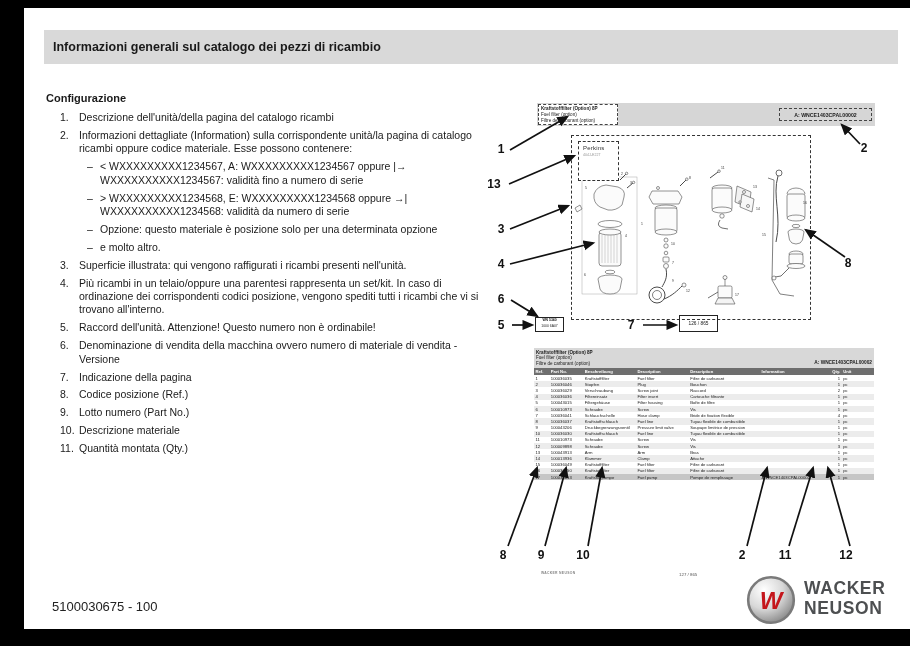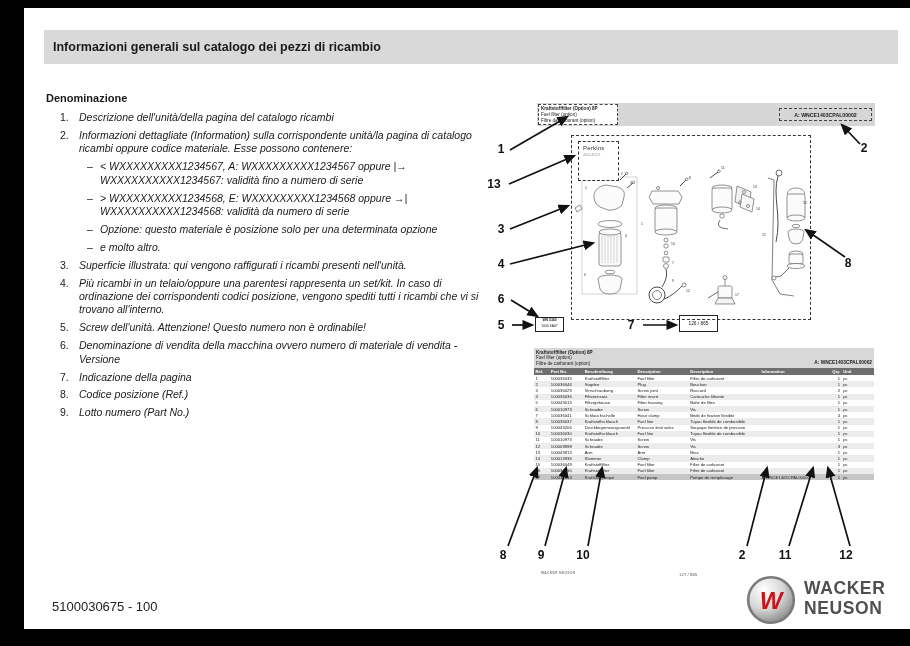--- a/index.html
+++ b/index.html
@@ -7,24 +7,24 @@
   .page{position:absolute;left:24px;top:8px;width:893px;height:621px;background:#fff;}
 
   .title-bar{position:absolute;left:20px;top:22px;width:854px;height:34px;background:#d9d9d9;display:flex;align-items:center;padding-left:9px;box-sizing:border-box;}
   .title-bar span{font-size:12.5px;font-weight:bold;}
 
   .config-heading{position:absolute;left:22px;top:84px;font-size:11px;font-weight:bold;}
 
   .list{position:absolute;left:36px;top:103px;width:438px;font-size:10.5px;line-height:13.4px;}
   .li{display:flex;margin-bottom:4.5px;}
   .li .num{width:19px;flex:none;}
-  .li .txt{flex:1;font-style:italic;}
+  .li .txt{flex:1;}
   .li-sub{display:flex;margin:0 0 4.5px 27px;}
   .li-sub .dash{width:13px;flex:none;}
-  .li-sub .txt{flex:1;font-style:italic;}
+  .li-sub .txt{flex:1;}
 
   
   .fig-top{position:absolute;left:472px;top:87px;width:404px;height:258px;}
   .ft-band{position:absolute;left:41px;top:8px;width:338px;height:23px;background:#d6d6d6;}
   .ft-titlebox{position:absolute;left:42px;top:9px;width:80px;height:21px;background:#fff;border:1px dashed #444;box-sizing:border-box;padding:1px 2px;font-size:4.6px;line-height:5.9px;}
   .ft-titlebox .b{font-weight:bold;}
   .ft-codebox{position:absolute;left:283px;top:13px;width:93px;height:13px;border:1px dashed #444;box-sizing:border-box;font-size:5.2px;font-weight:bold;display:flex;align-items:center;justify-content:center;background:#d6d6d6;}
   .ft-rect{position:absolute;left:75px;top:40px;width:240px;height:185px;border:1.5px dashed #333;box-sizing:border-box;}
   .perkins{position:absolute;left:82px;top:46px;width:41px;height:40px;border:1px dashed #333;box-sizing:border-box;background:#fff;padding:3px 0 0 4px;}
   .perkins .p1{font-size:6px;color:#333;letter-spacing:0.2px;}
@@ -60,21 +60,21 @@
 </style>
 </head>
 <body>
 
 <div class="page">
 
   <div class="title-bar">
     <span>Informazioni generali sul catalogo dei pezzi di ricambio</span>
   </div>
 
-  <div class="config-heading">Denominazione</div>
+  <div class="config-heading">Configurazione</div>
 
   <div class="list">
     <div class="li">
         <span class="num">1.</span>
         <span class="txt">Descrizione dell'unità/della pagina del catalogo ricambi</span>
       </div>
     <div class="li">
         <span class="num">2.</span>
         <span class="txt">Informazioni dettagliate (Information) sulla corrispondente unità/la pagina di catalogo ricambi oppure codice materiale. Esse possono contenere:</span>
       </div>
@@ -97,37 +97,45 @@
     <div class="li">
         <span class="num">3.</span>
         <span class="txt">Superficie illustrata: qui vengono raffigurati i ricambi presenti nell'unità.</span>
       </div>
     <div class="li">
         <span class="num">4.</span>
         <span class="txt">Più ricambi in un telaio/oppure una parentesi rappresenta un set/kit. In caso di ordinazione dei corrispondenti codici posizione, vengono spediti tutti i ricambi che vi si trovano all'interno.</span>
       </div>
     <div class="li">
         <span class="num">5.</span>
-        <span class="txt">Screw dell'unità. Attenzione! Questo numero non è ordinabile!</span>
+        <span class="txt">Raccord dell'unità. Attenzione! Questo numero non è ordinabile!</span>
       </div>
     <div class="li">
         <span class="num">6.</span>
         <span class="txt">Denominazione di vendita della macchina ovvero numero di materiale di vendita - Versione</span>
       </div>
     <div class="li">
         <span class="num">7.</span>
         <span class="txt">Indicazione della pagina</span>
       </div>
     <div class="li">
         <span class="num">8.</span>
         <span class="txt">Codice posizione (Ref.)</span>
       </div>
     <div class="li">
         <span class="num">9.</span>
         <span class="txt">Lotto numero (Part No.)</span>
+      </div>
+    <div class="li">
+        <span class="num">10.</span>
+        <span class="txt">Descrizione materiale</span>
+      </div>
+    <div class="li">
+        <span class="num">11.</span>
+        <span class="txt">Quantità montata (Qty.)</span>
       </div>
   </div>
 
   <div class="fig-top">
     <div class="ft-band"></div>
     <div class="ft-titlebox">
       <div class="b">Kraftstofffilter (Option) 8P</div>
       <div>Fuel filter (option)</div>
       <div>Filtre de carburant (option)</div>
     </div>

